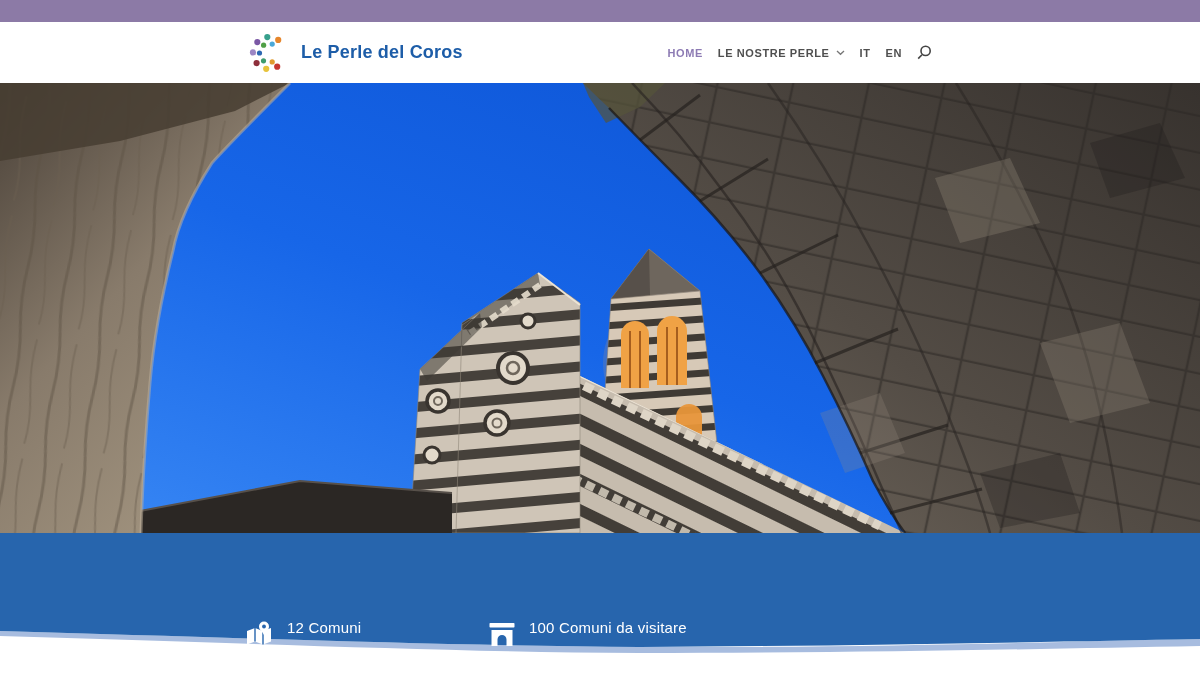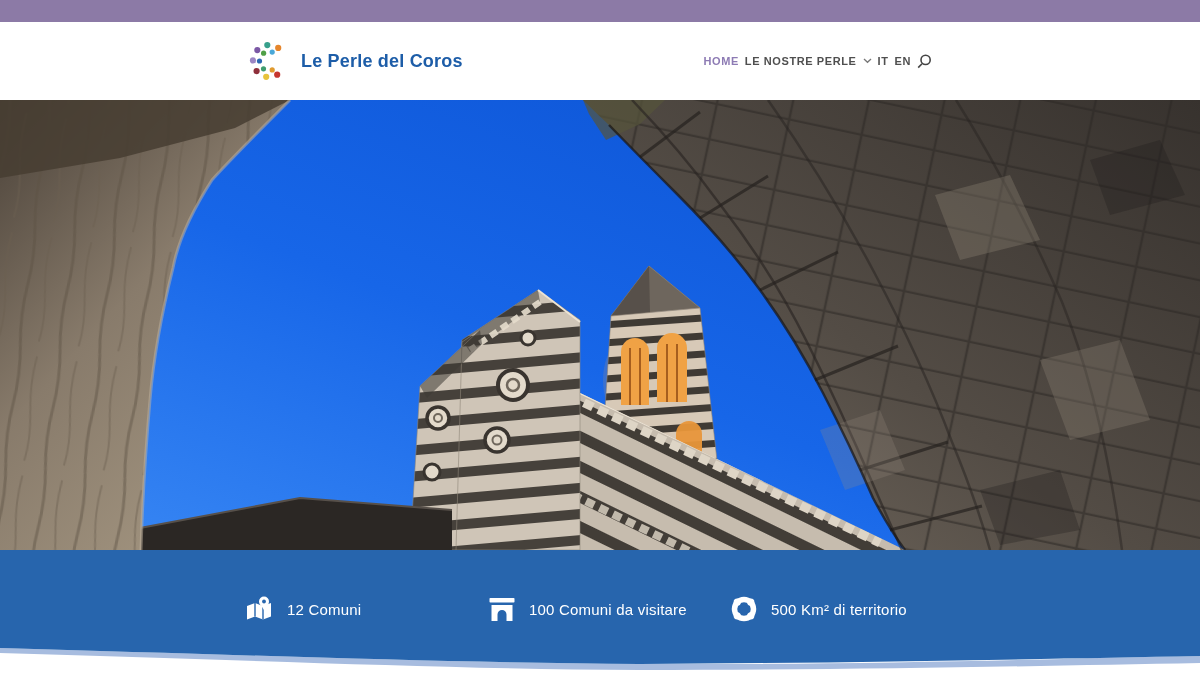--- a/index.html
+++ b/index.html
@@ -3,39 +3,39 @@
 <meta charset="utf-8">
 <style>
   * { margin:0; padding:0; box-sizing:border-box; }
   html,body { width:1200px; height:675px; overflow:hidden; background:#fff;
               font-family:"Liberation Sans", sans-serif; }
 
   
   .topbar { height:22px; background:#8c7aa6; }
 
   
-  .header { height:78px; background:#ffffff; display:flex; align-items:center;
+  .header { height:61px; background:#ffffff; display:flex; align-items:center;
             justify-content:space-between; padding:0 268px 0 248px; }
   .logo { display:flex; align-items:center; gap:9px; cursor:pointer; }
   .logo-text { font-size:18px; font-weight:bold; color:#1d5da8; letter-spacing:.2px; white-space:nowrap; }
-  .nav { display:flex; align-items:center; gap:6px; }
+  .nav { display:flex; align-items:center; gap:15px; }
   .nav-item { font-size:11px; font-weight:600; letter-spacing:.6px; color:#4f4f4f;
               text-transform:uppercase; cursor:pointer; display:flex; align-items:center; gap:6px; }
   .nav-item.active { color:#8d7bb4; }
   .nav-search { cursor:pointer; display:flex; align-items:center; }
 
   
   .hero { height:450px; position:relative; }
   .hero svg { display:block; }
 
   
   .band { position:relative; height:142px; background:#fff; }
   .band > svg.wave { position:absolute; inset:0; display:block; }
   .stats { position:absolute; left:245px; top:44px; display:flex; }
-  .stat { width:242px; display:flex; align-items:center; gap:12px; }
+  .stat { width:242px; display:flex; align-items:flex-start; gap:12px;margin-top:42px; }
   .stat-label { color:#ffffff; font-size:15px; letter-spacing:.2px; white-space:nowrap; }
 </style>
 </head>
 <body>
 
 <div class="topbar"></div>
 
 <div class="header">
   <div class="logo">
     <svg width="44" height="44" viewBox="0 0 44 44">
@@ -208,25 +208,14 @@
       </svg>
       <span class="stat-label">12 Comuni</span>
     </div>
     <div class="stat">
       <svg width="30" height="30" viewBox="0 0 30 30">
         <rect x="2.5" y="4" width="25" height="4.5" rx="0.8" fill="#ffffff"></rect>
         <path d="M4.5,11 H25.5 V27 H19.5 V20.5 A4.5,4.5 0 0 0 10.5,20.5 V27 H4.5 Z" fill="#ffffff"></path>
       </svg>
       <span class="stat-label">100 Comuni da visitare</span>
     </div>
-    <div class="stat">
-      <svg width="30" height="30" viewBox="0 0 30 30">
-        <circle cx="15" cy="15" r="9.5" fill="none" stroke="#ffffff" stroke-width="5.5"></circle>
-        <circle cx="8.2" cy="8.2" r="3.6" fill="#ffffff"></circle>
-        <circle cx="21.8" cy="8.2" r="3.6" fill="#ffffff"></circle>
-        <circle cx="8.2" cy="21.8" r="3.6" fill="#ffffff"></circle>
-        <circle cx="21.8" cy="21.8" r="3.6" fill="#ffffff"></circle>
-        <circle cx="15" cy="15" r="4.2" fill="#2765ad"></circle>
-      </svg>
-      <span class="stat-label">500 Km² di territorio</span>
-    </div>
   </div>
 </div>
 
 </body></html>

